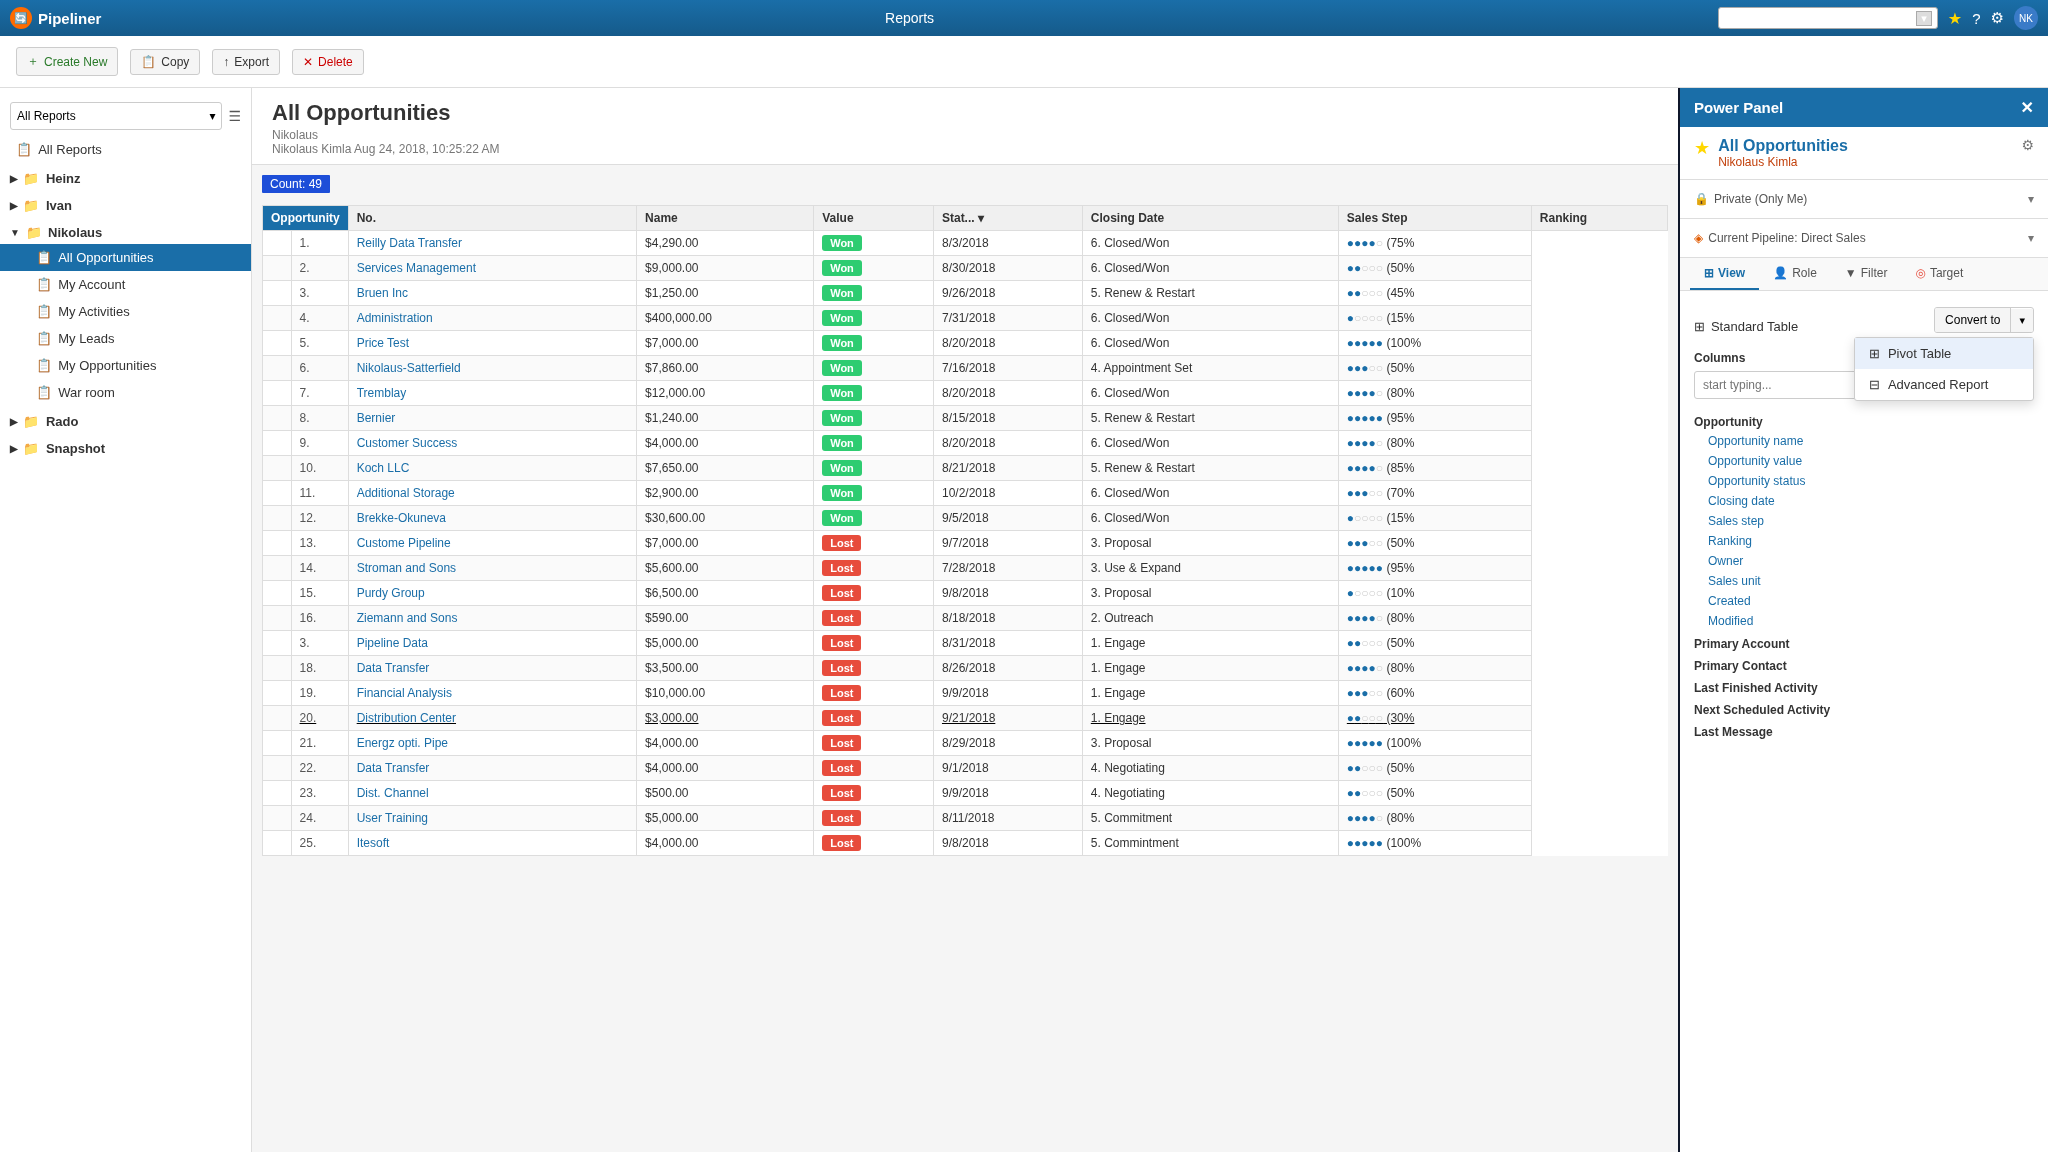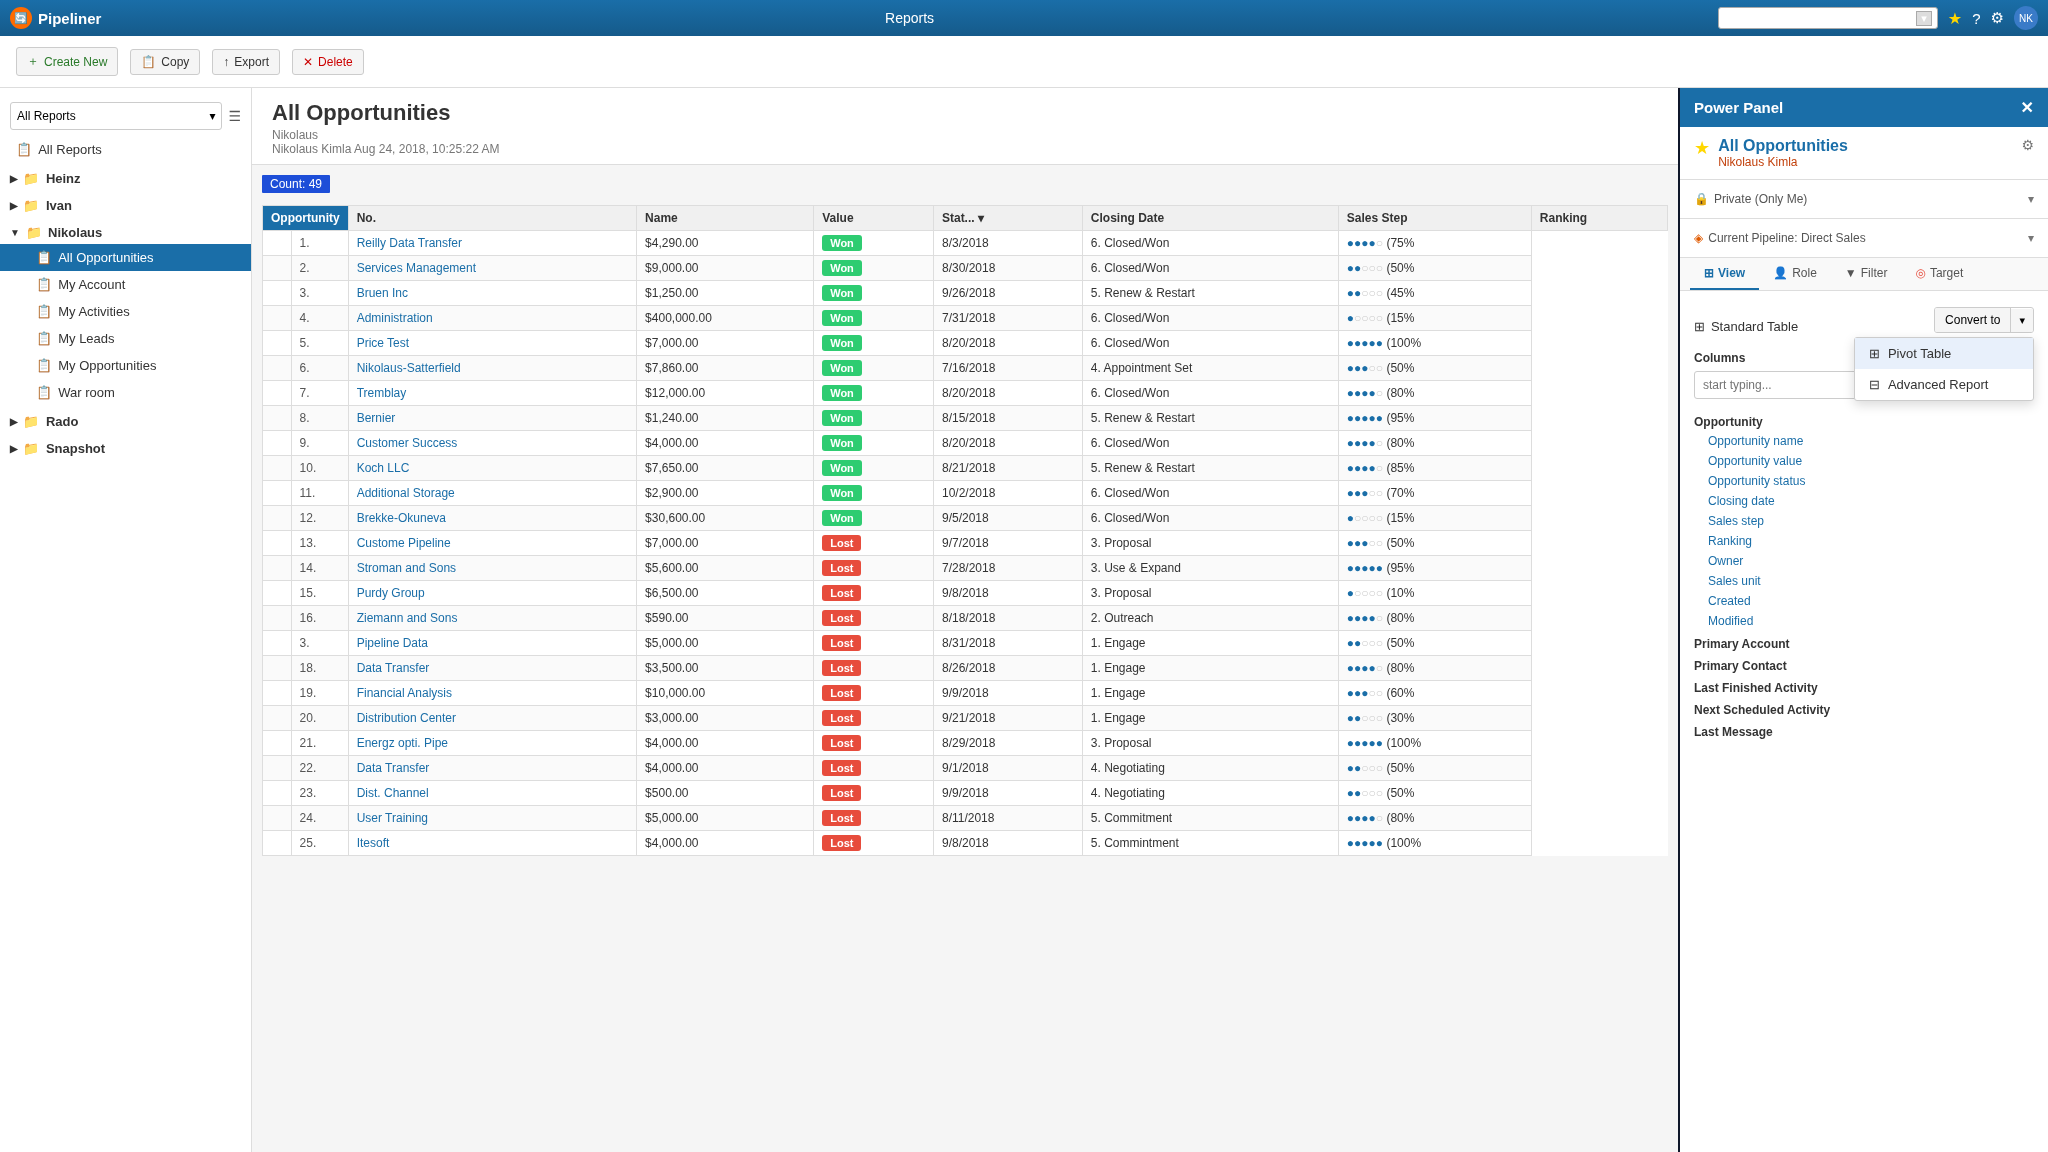--- a/index.html
+++ b/index.html
@@ -556,21 +556,21 @@
             <tr style="background: rgb(255, 255, 255);">
     <td style="width:20px;"></td>
     <td style="color:#555;width:40px;">19.</td>
     <td style="color:#1a6ea8;cursor:pointer;">Financial Analysis</td>
     <td>$10,000.00</td>
     <td><span class="status-badge status-lost">Lost</span></td>
     <td>9/9/2018</td>
     <td>1. Engage</td>
     <td><span style="color:#1a6ea8">●</span><span style="color:#1a6ea8">●</span><span style="color:#1a6ea8">●</span><span style="color:#ccc">○</span><span style="color:#ccc">○</span> (60%</td>
   </tr>
-            <tr style="background: rgb(250, 250, 250);">
+            <tr style="background: rgb(250, 250, 250); text-decoration: underline;">
     <td style="width:20px;"></td>
     <td style="color:#555;width:40px;">20.</td>
     <td style="color:#1a6ea8;cursor:pointer;">Distribution Center</td>
     <td>$3,000.00</td>
     <td><span class="status-badge status-lost">Lost</span></td>
     <td>9/21/2018</td>
     <td>1. Engage</td>
     <td><span style="color:#1a6ea8">●</span><span style="color:#1a6ea8">●</span><span style="color:#ccc">○</span><span style="color:#ccc">○</span><span style="color:#ccc">○</span> (30%</td>
   </tr>
             <tr style="background: rgb(255, 255, 255);">

